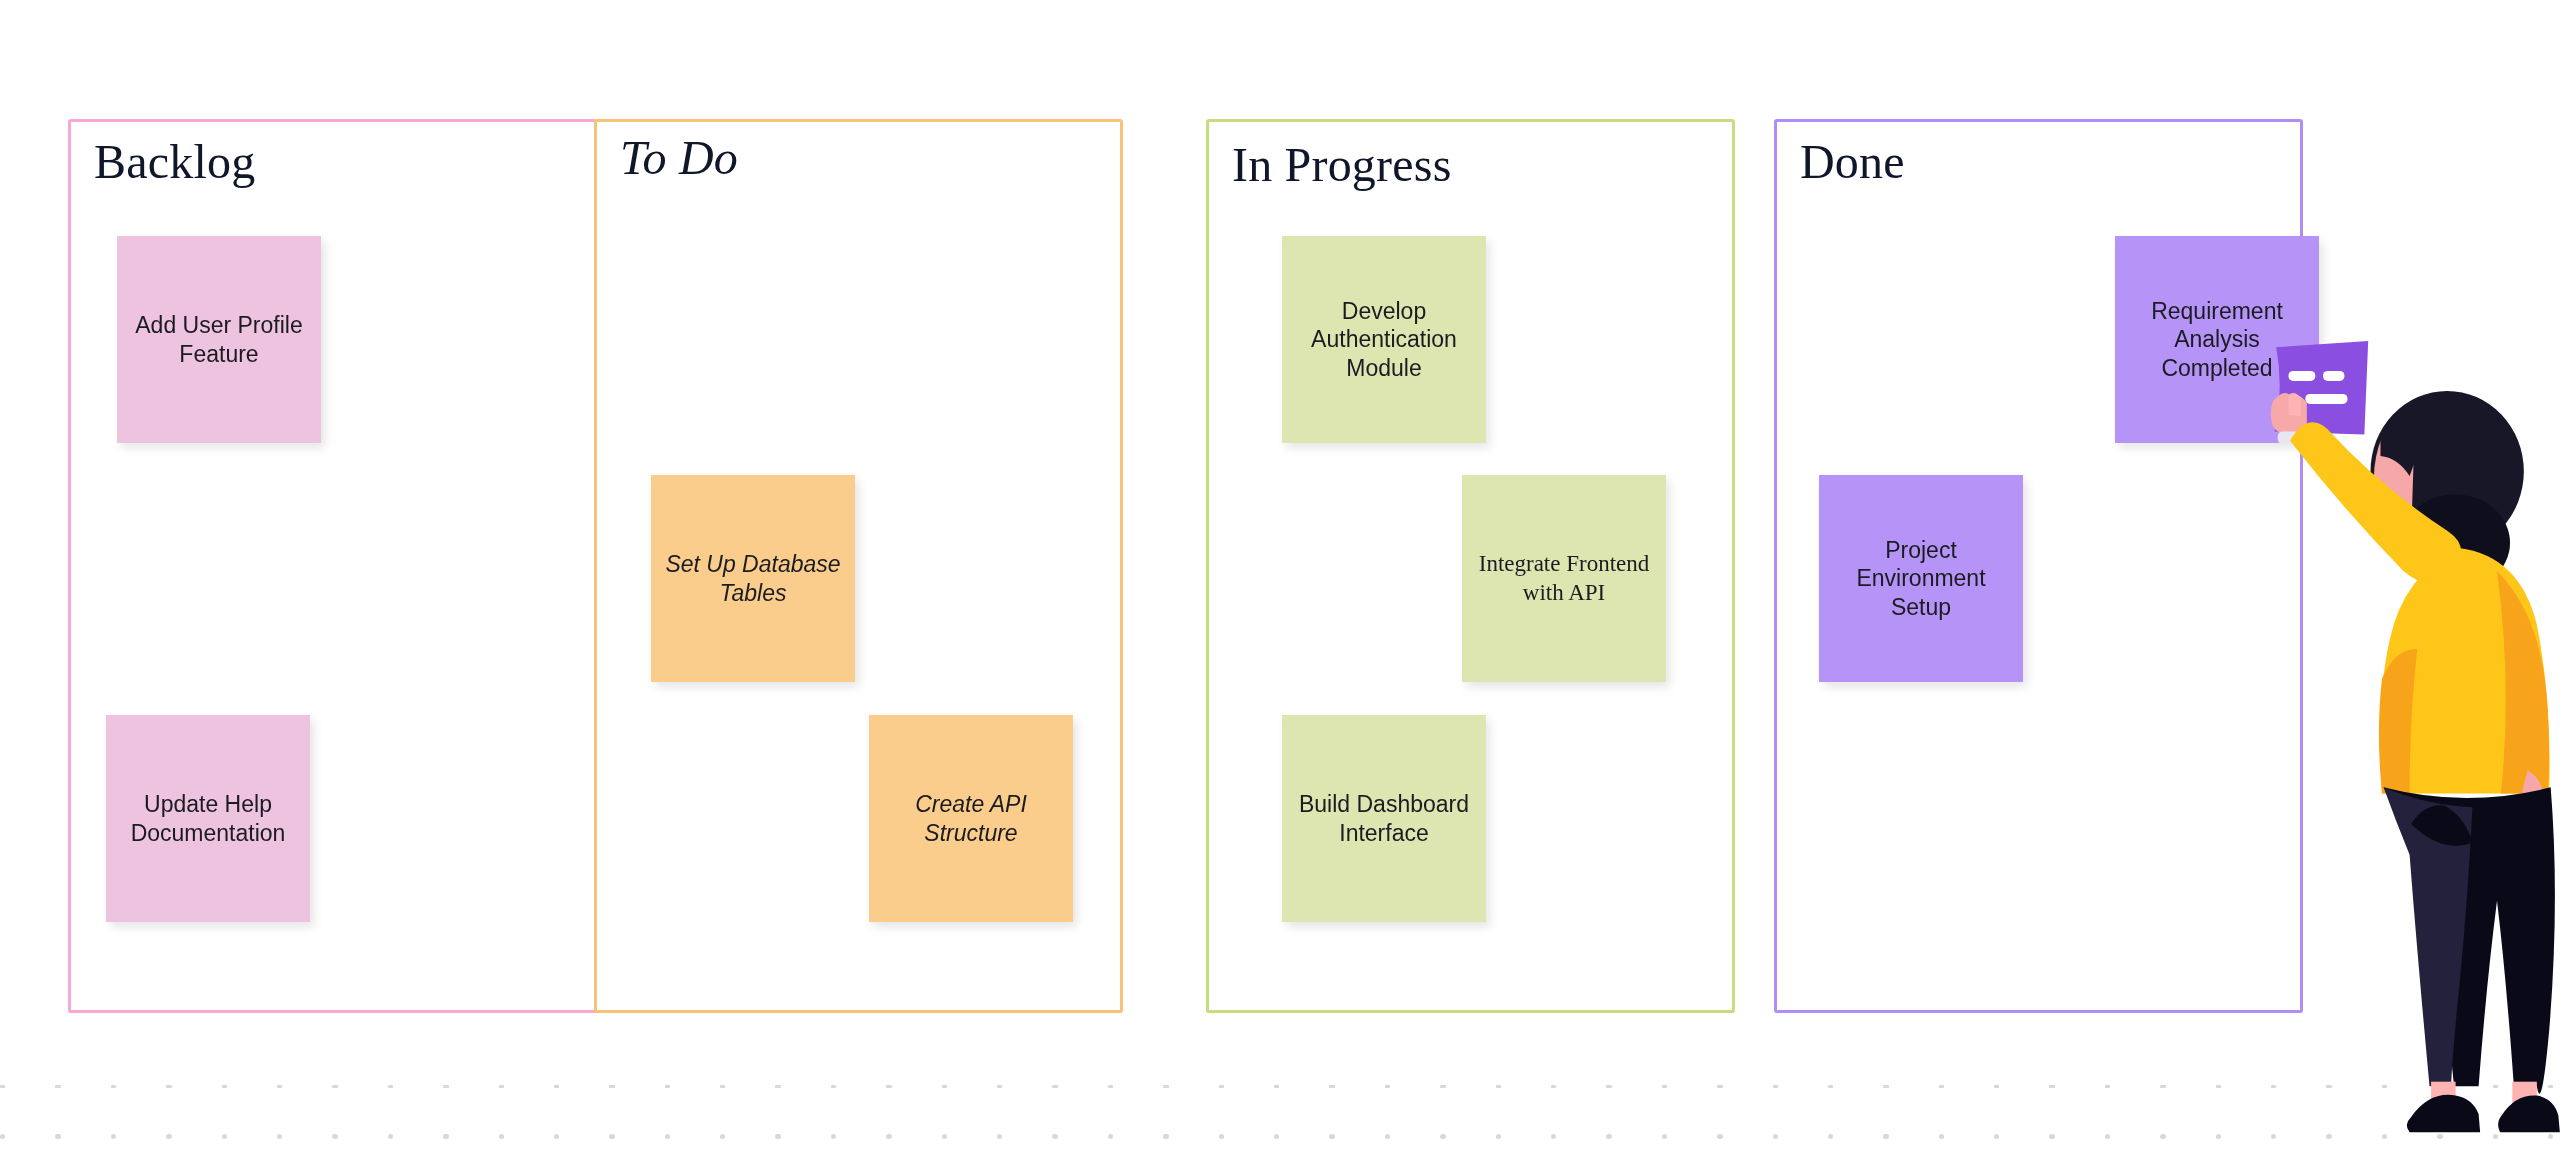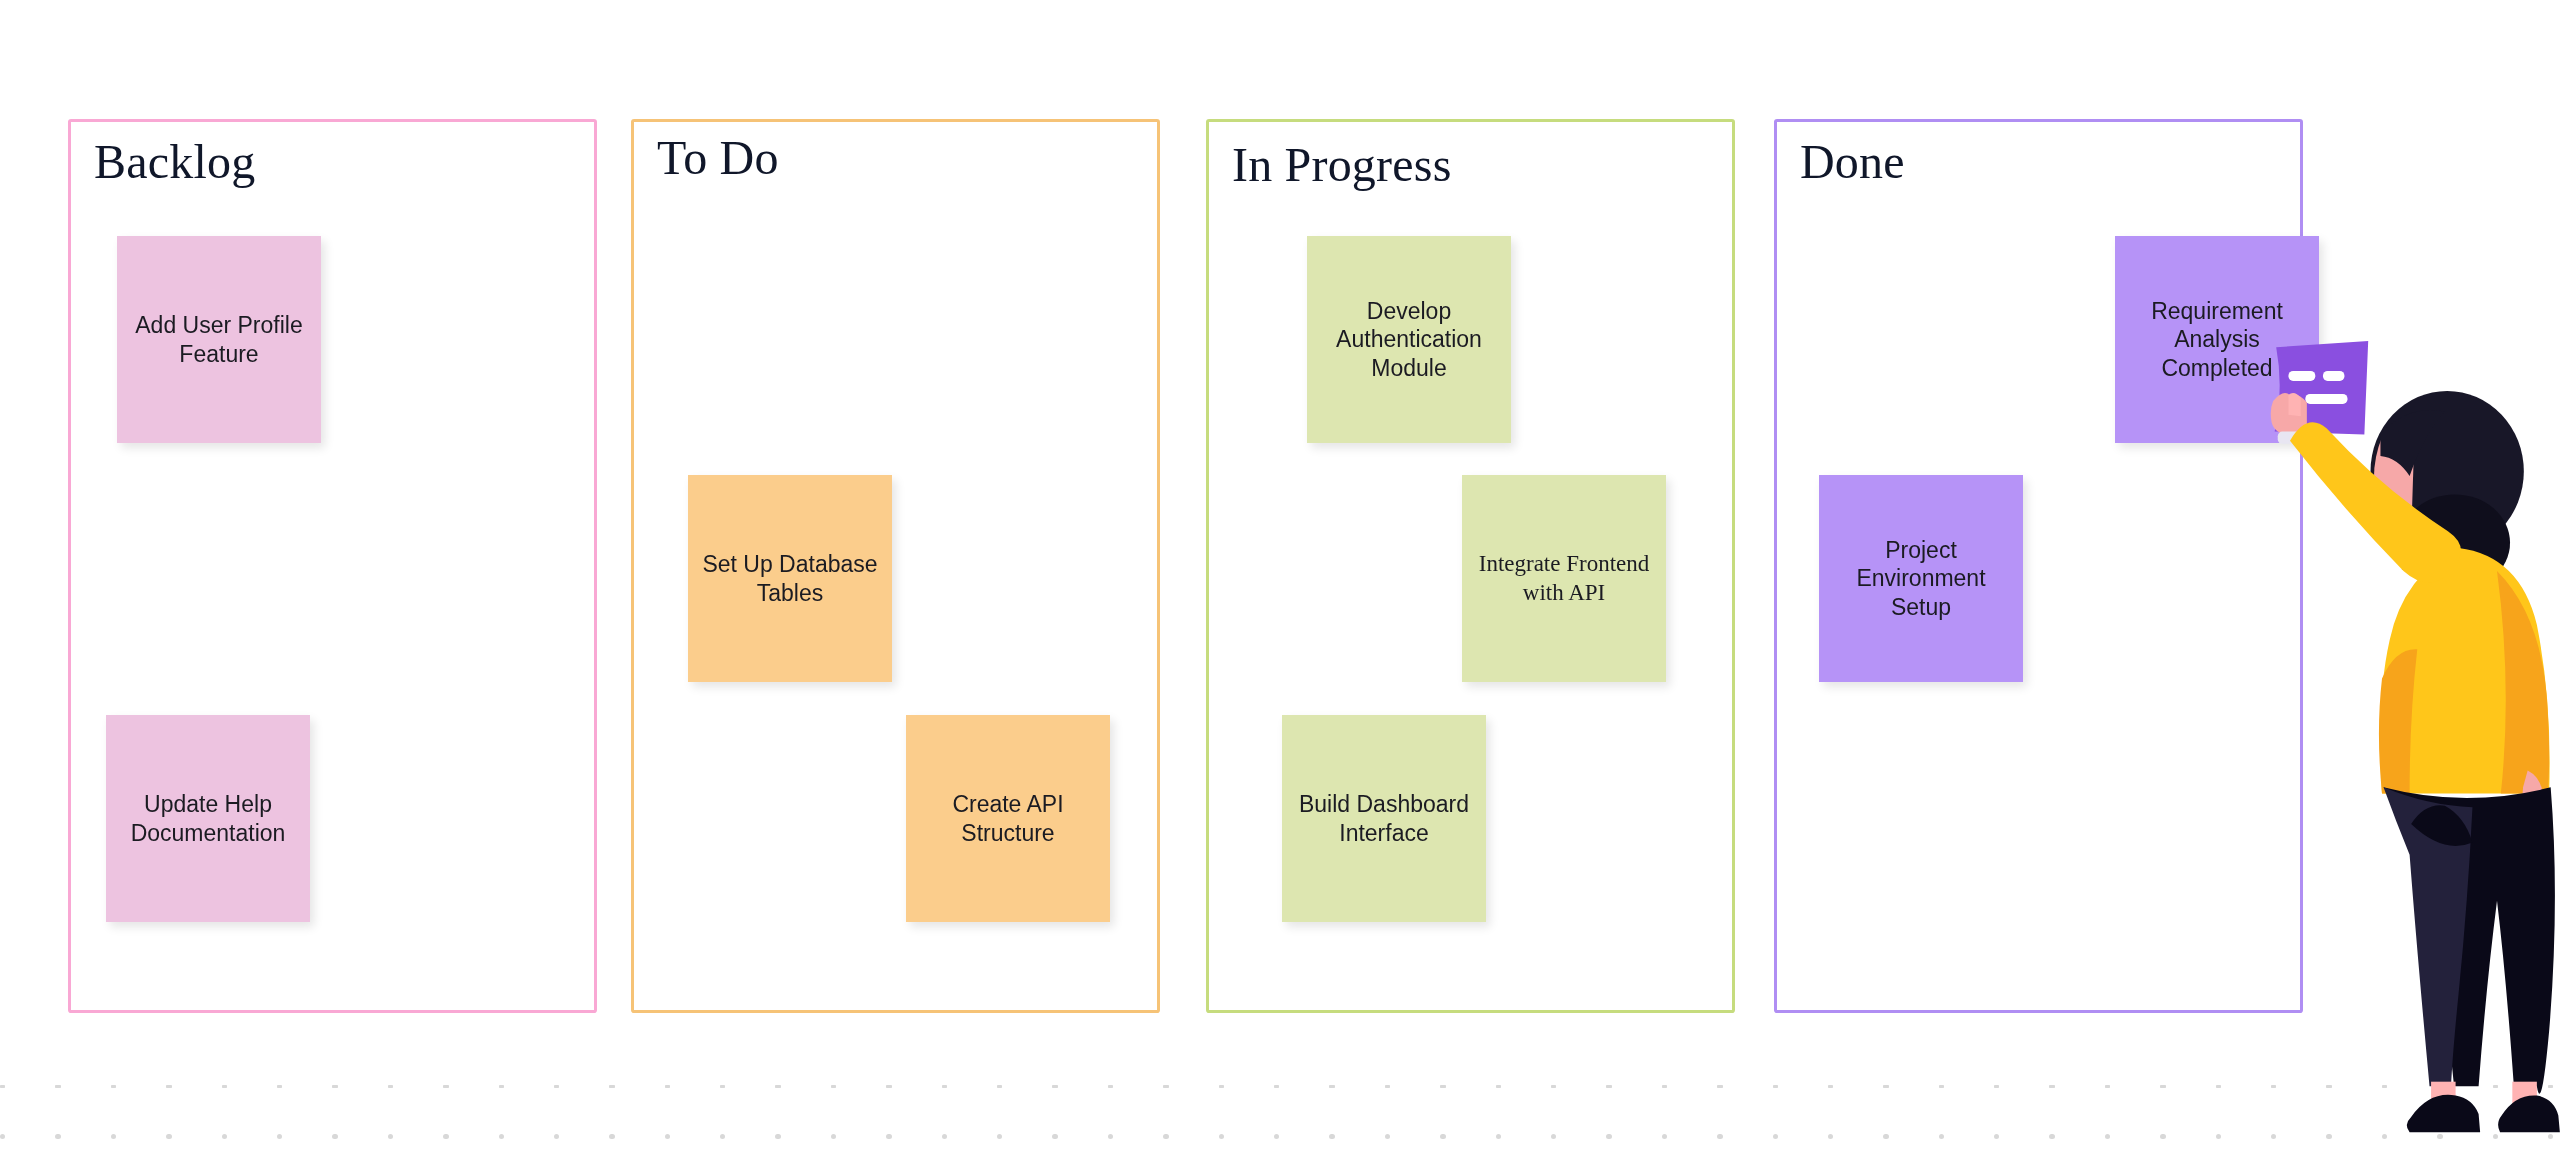--- a/index.html
+++ b/index.html
@@ -19,21 +19,21 @@
   .column {
     position: absolute;
     top: 119px;
     width: 529px;
     height: 894px;
     background: #ffffff;
     border: 3.8px solid #cccccc;
     border-radius: 3.1px;
   }
   .col-0 { left: 68px;   border-color: #f9a8d4; }
-  .col-1 { left: 631px;  border-color: #f6c377; }
+  .col-1 { left: 594px;  border-color: #f6c377; font-style: italic; }
   .col-2 { left: 1206px; border-color: #c6dc7e; }
   .col-3 { left: 1774px; border-color: #b08ef3; }
 
   .col-title {
     position: absolute;
     left: 23px;
     top: 12.3px;
     font-family: "Liberation Serif", serif;
     font-size: 48px;
     font-weight: 400;
@@ -128,21 +128,21 @@
         <div class="col-title">To Do</div>
         <div class="note pos-e" style="background: rgb(251, 205, 140);">
           <span class="note-text">Set Up Database Tables</span>
         </div>
         <div class="note pos-f" style="background: rgb(251, 205, 140);">
           <span class="note-text">Create API Structure</span>
         </div>
       </div>
       <div class="column col-2" style="border-color: rgb(198, 220, 126);">
         <div class="col-title">In Progress</div>
-        <div class="note pos-g" style="background: rgb(221, 230, 176); margin-left: 25px;">
+        <div class="note pos-g" style="background: rgb(221, 230, 176);">
           <span class="note-text">Develop Authentication Module</span>
         </div>
         <div class="note pos-h" style="background: rgb(221, 230, 176); font-family: Liberation Serif, serif;">
           <span class="note-text">Integrate Frontend with API</span>
         </div>
         <div class="note pos-i" style="background: rgb(221, 230, 176);">
           <span class="note-text">Build Dashboard Interface</span>
         </div>
       </div>
       <div class="column col-3" style="border-color: rgb(176, 142, 243); padding-left: 28px;">

